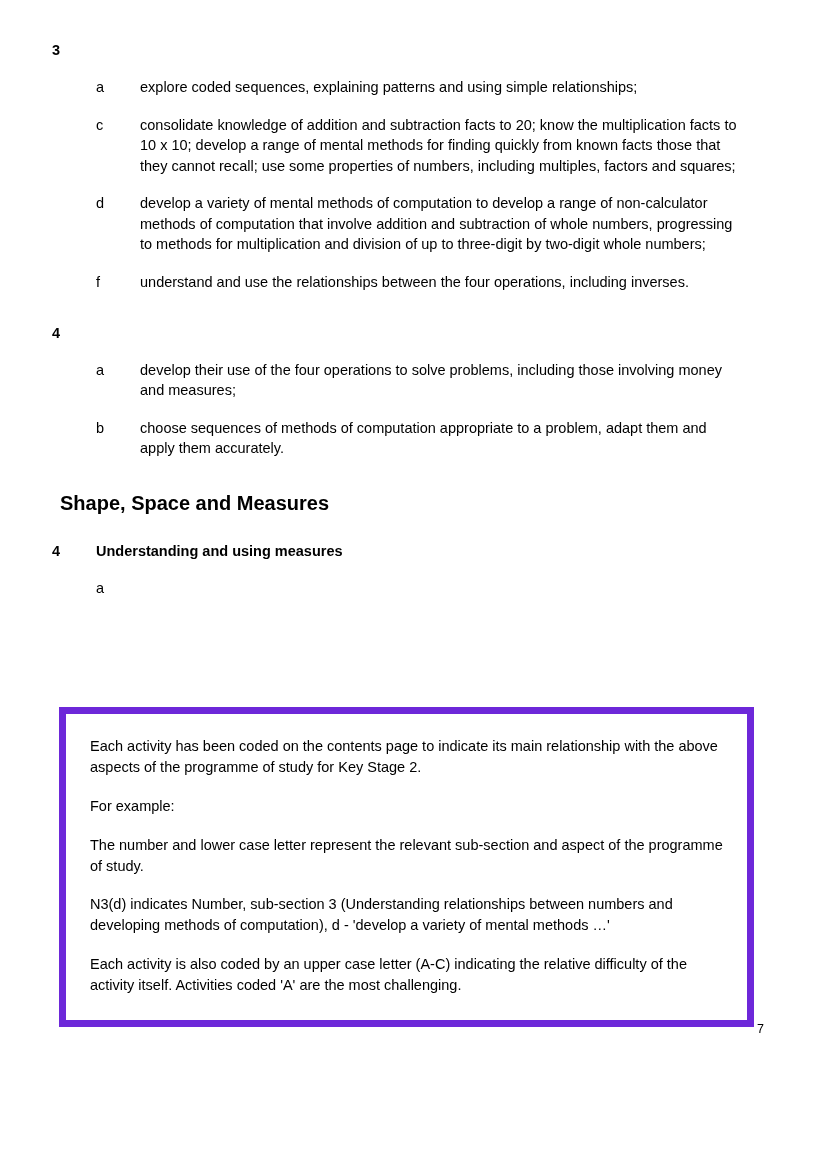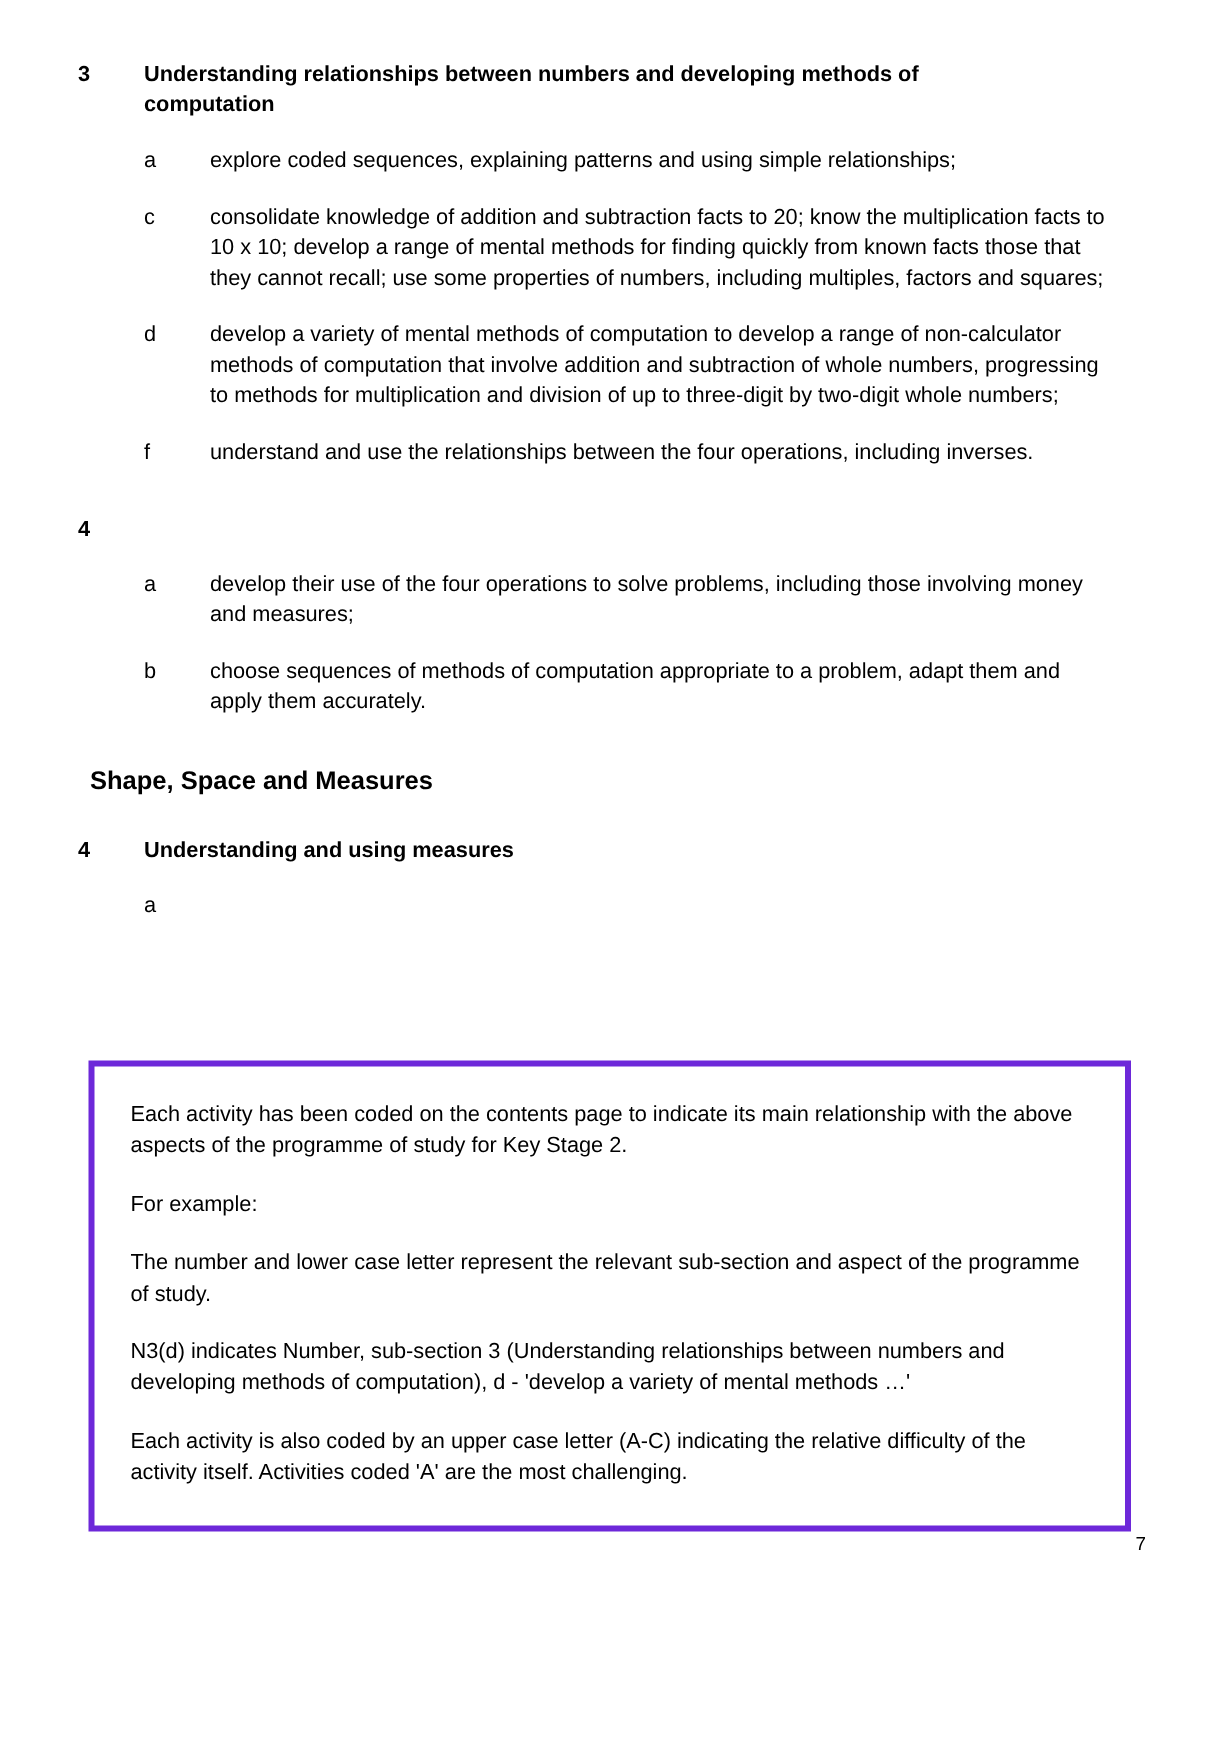--- a/index.html
+++ b/index.html
@@ -56,37 +56,37 @@
     font-size: 14.5px;
     line-height: 1.42;
   }
   .item-text {
     font-size: 14.5px;
     line-height: 1.42;
     max-width: 605px;
   }
 
   .group-heading {
-    font-size: 17px;
+    font-size: 20px;
     font-weight: bold;
     line-height: 1.4;
     margin-top: 30px;
     padding-left: 8px;
   }
 
   .spacer-lg { height: 26px; }
 
   
   .note-box {
     position: absolute;
     left: 59px;
     top: 707px;
     width: 695px;
     box-sizing: border-box;
-    border: 4px solid #6d28d9;
+    border: 7px solid #6d28d9;
     padding: 22px 24px 24px 24px;
   }
   .note-para {
     font-size: 14.5px;
     line-height: 1.44;
     margin: 0 0 18px 0;
     max-width: 665px;
   }
   .note-para:last-child { margin-bottom: 0; }
 
@@ -97,21 +97,20 @@
     font-size: 12.5px;
   }
 </style>
 </head>
 <body>
 
 <div class="page">
 
   <div class="section">
     <div class="section-number">3</div>
-    <div class="section-title">Understanding relationships between numbers and developing methods of computation</div>
   </div>
 
   <div class="item">
     <div class="item-letter">a</div>
     <div class="item-text">explore coded sequences, explaining patterns and using simple relationships;</div>
   </div>
 
   <div class="item">
     <div class="item-letter">c</div>
     <div class="item-text">consolidate knowledge of addition and subtraction facts to 20; know the multiplication facts to 10 x 10; develop a range of mental methods for finding quickly from known facts those that they cannot recall; use some properties of numbers, including multiples, factors and squares;</div>

